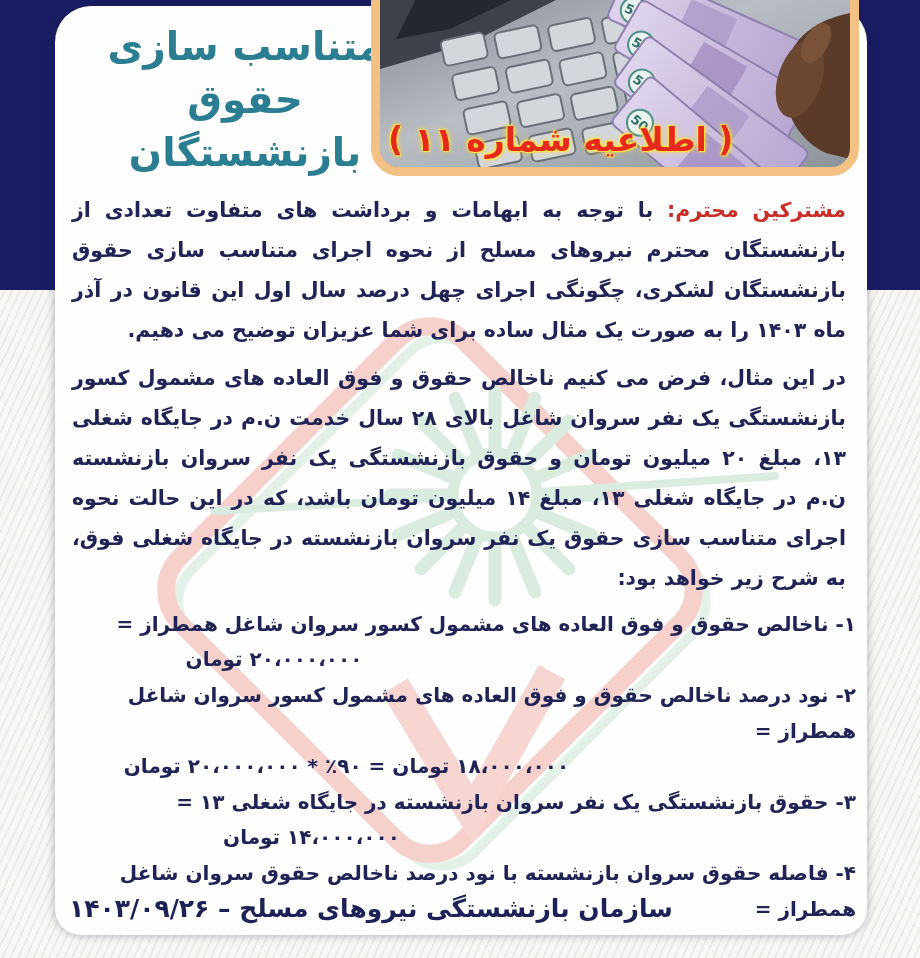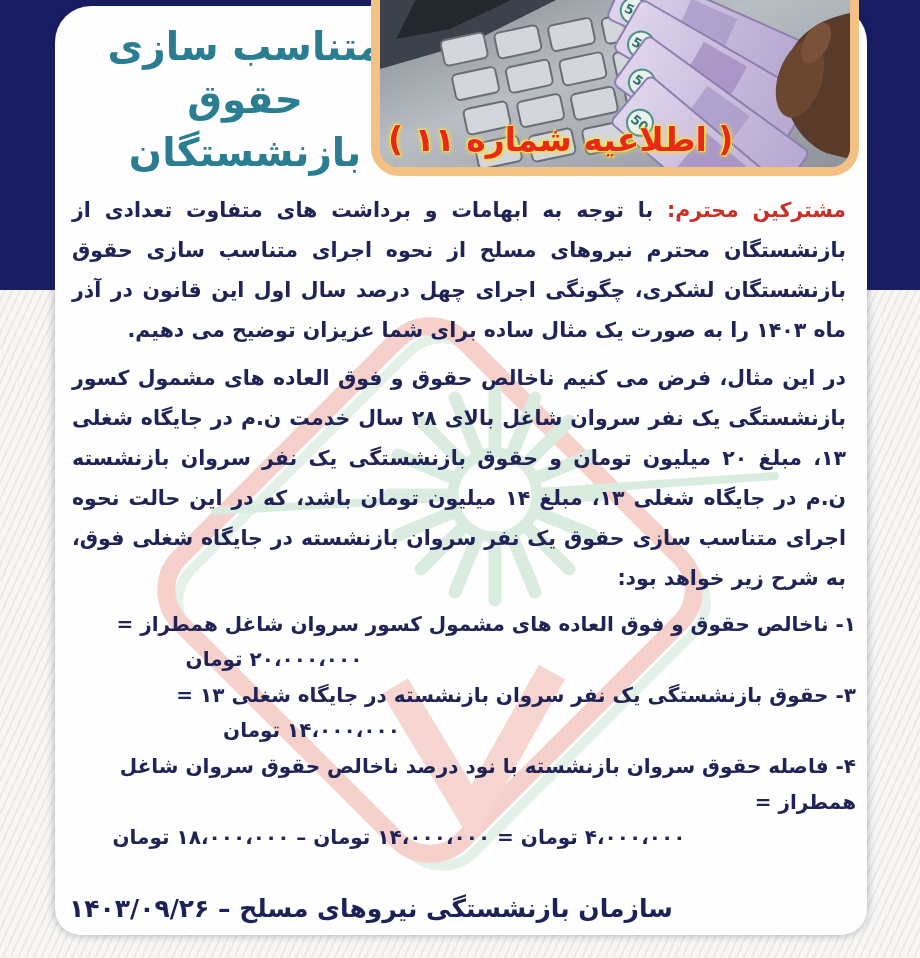--- a/index.html
+++ b/index.html
@@ -103,20 +103,24 @@
     <p class="p-intro"><span class="lead">مشترکین محترم:</span><span> با توجه به ابهامات و برداشت های متفاوت تعدادی از بازنشستگان محترم نیروهای مسلح از نحوه اجرای متناسب سازی حقوق بازنشستگان لشکری، چگونگی اجرای چهل درصد سال اول این قانون در آذر ماه ۱۴۰۳ را به صورت یک مثال ساده برای شما عزیزان توضیح می دهیم.</span></p>
 
     <p class="p-example">در این مثال، فرض می کنیم ناخالص حقوق و فوق العاده های مشمول کسور بازنشستگی یک نفر سروان شاغل بالای ۲۸ سال خدمت ن.م در جایگاه شغلی ۱۳، مبلغ ۲۰ میلیون تومان و حقوق بازنشستگی یک نفر سروان بازنشسته ن.م در جایگاه شغلی ۱۳، مبلغ ۱۴ میلیون تومان باشد، که در این حالت نحوه اجرای متناسب سازی حقوق یک نفر سروان بازنشسته در جایگاه شغلی فوق، به شرح زیر خواهد بود:</p>
 
     <div class="items">
       <div>
         <div class="item-heading">۱- ناخالص حقوق و فوق العاده های مشمول کسور سروان شاغل همطراز =</div>
         <div class="item-amount amt-1">۲۰،۰۰۰،۰۰۰ تومان</div>
       </div>
       <div>
+        <div class="item-heading">۲- نود درصد ناخالص حقوق و فوق العاده های مشمول کسور سروان شاغل همطراز =</div>
+        <div class="item-amount amt-2">۱۸،۰۰۰،۰۰۰ تومان = ۹۰٪ * ۲۰،۰۰۰،۰۰۰ تومان</div>
+      </div>
+      <div>
         <div class="item-heading">۳- حقوق بازنشستگی یک نفر سروان بازنشسته در جایگاه شغلی ۱۳ =</div>
         <div class="item-amount amt-3">۱۴،۰۰۰،۰۰۰ تومان</div>
       </div>
       <div>
         <div class="item-heading">۴- فاصله حقوق سروان بازنشسته با نود درصد ناخالص حقوق سروان شاغل همطراز =</div>
         <div class="item-amount amt-4">۴،۰۰۰،۰۰۰ تومان = ۱۴،۰۰۰،۰۰۰ تومان – ۱۸،۰۰۰،۰۰۰ تومان</div>
       </div>
 
     </div>
 

